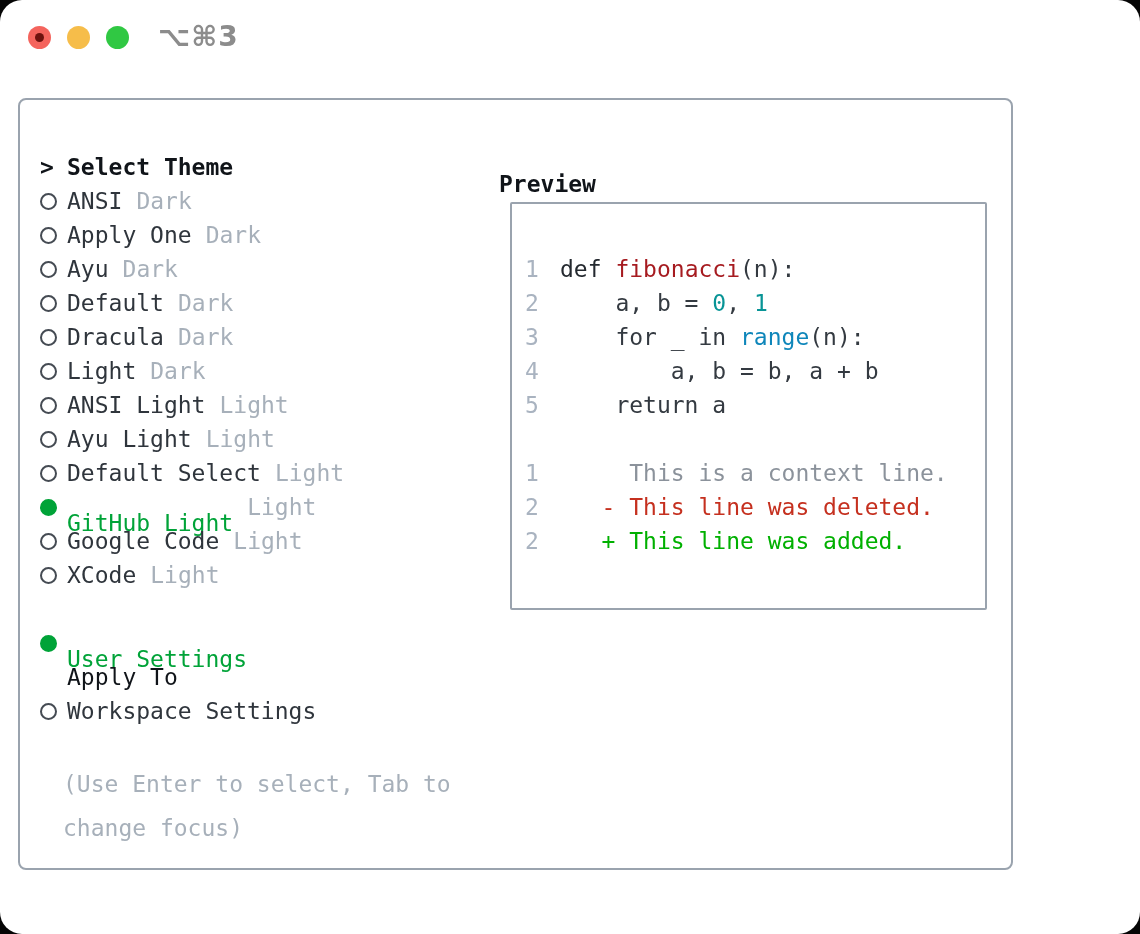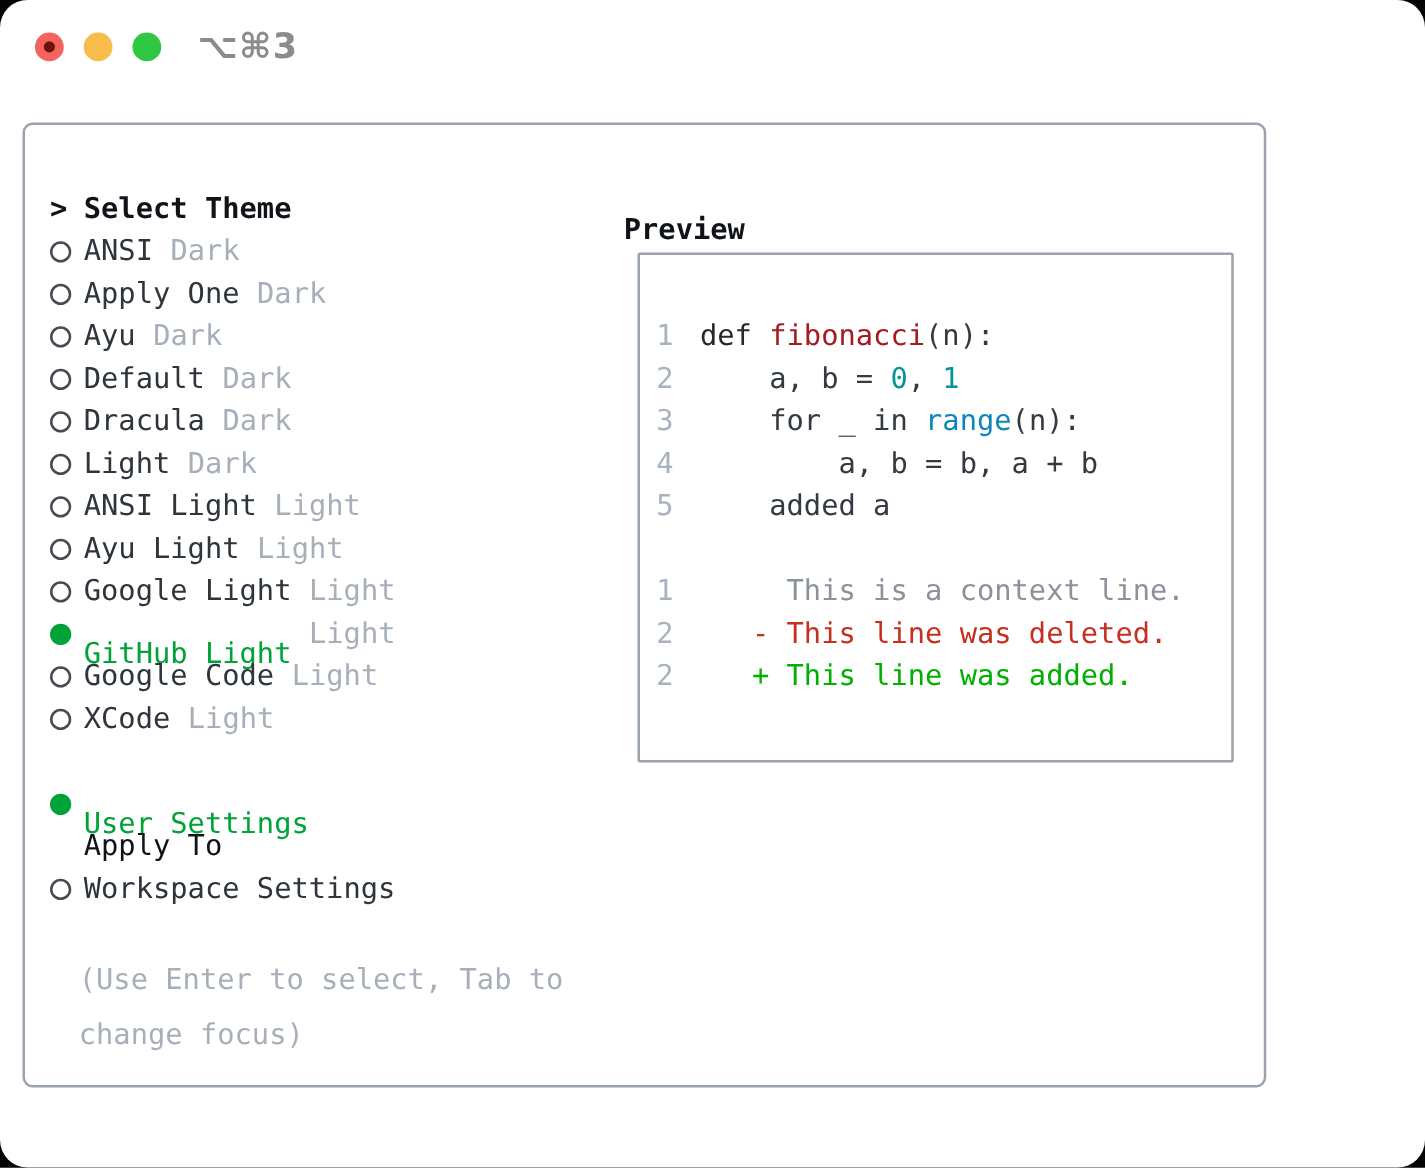--- a/index.html
+++ b/index.html
@@ -128,21 +128,21 @@
         <span class="name">ANSI Light</span>
         <span class="tag">Light</span>
       </div>
       <div class="row">
         <span class="bullet"></span>
         <span class="name">Ayu Light</span>
         <span class="tag">Light</span>
       </div>
       <div class="row">
         <span class="bullet"></span>
-        <span class="name">Google Light</span>
+        <span class="name">Default Select</span>
         <span class="tag">Light</span>
       </div>
       <div class="row selected">
         <span class="bullet"></span>
         <span class="name">GitHub Light</span>
         <span class="tag">Light</span>
       </div>
       <div class="row">
         <span class="bullet"></span>
         <span class="name">Google Code</span>
@@ -187,21 +187,21 @@
       <div class="cl">
         <span class="ln">3</span>
         <span class="ct"><span class="s-code">    for _ in </span><span class="s-bi">range</span><span class="s-code">(n):</span></span>
       </div>
       <div class="cl">
         <span class="ln">4</span>
         <span class="ct"><span class="s-code">        a, b = b, a + b</span></span>
       </div>
       <div class="cl">
         <span class="ln">5</span>
-        <span class="ct"><span class="s-code">    added a</span></span>
+        <span class="ct"><span class="s-code">    return a</span></span>
       </div>
       <div class="cl">
         <span class="ln"></span>
         <span class="ct"></span>
       </div>
       <div class="cl">
         <span class="ln">1</span>
         <span class="ct"><span class="s-ctx">     This is a context line.</span></span>
       </div>
       <div class="cl">

